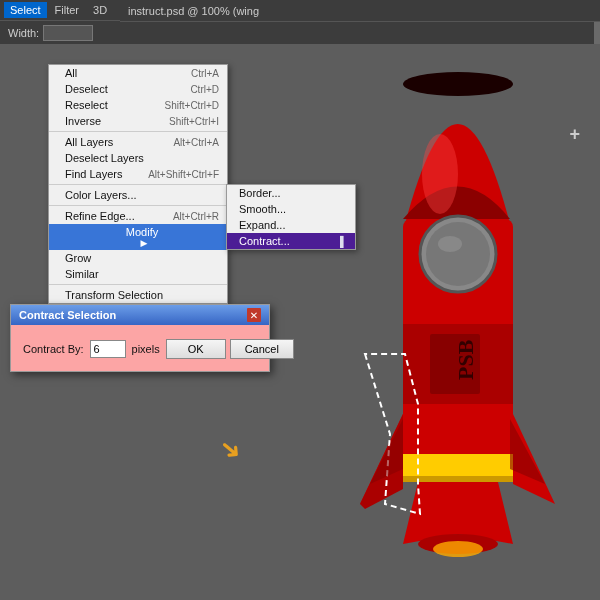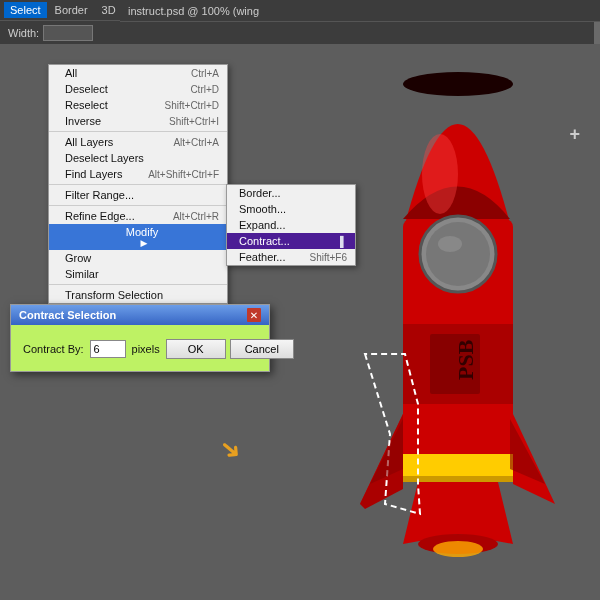--- a/index.html
+++ b/index.html
@@ -128,21 +128,21 @@
     .submenu-item .shortcut {
       color: #666;
       font-size: 10px;
     }
 
     
     .dialog {
       position: absolute;
       top: 260px;
       left: 10px;
-      background: #bef264;
+      background: #fca5a5;
       border: 1px solid #999;
       box-shadow: 3px 3px 8px rgba(0,0,0,0.5);
       width: 260px;
       z-index: 200;
     }
     .dialog-title {
       background: linear-gradient(to bottom, #6b9de8, #3665c4);
       color: white;
       font-size: 11px;
       font-weight: bold;
@@ -269,21 +269,21 @@
     .doc-title span {
       color: #ccc;
       font-size: 11px;
     }
   </style>
 </head>
 <body>
 
 <div class="menu-bar">
   <span class="menu-bar-item active">Select</span>
-  <span class="menu-bar-item">Border</span>
+  <span class="menu-bar-item">Filter</span>
   <span class="menu-bar-item">3D</span>
   <span class="menu-bar-item">View</span>
   <span class="menu-bar-item">Window</span>
   <span class="menu-bar-item">Help</span>
 </div>
 
 <div class="options-bar">
   <span>Width:</span>
   <input type="text" class="options-bar-input" value="" style="">
 </div>
@@ -318,21 +318,21 @@
     </div>
     <div class="menu-item">
       <span>Deselect Layers</span>
     </div>
     <div class="menu-item">
       <span>Find Layers</span>
       <span class="shortcut">Alt+Shift+Ctrl+F</span>
     </div>
     <div class="menu-separator"></div>
     <div class="menu-item">
-      <span>Filter Range...</span>
+      <span>Color Layers...</span>
     </div>
     <div class="menu-separator"></div>
     <div class="menu-item">
       <span>Refine Edge...</span>
       <span class="shortcut">Alt+Ctrl+R</span>
     </div>
     <div class="menu-item highlighted" style="background:#3875d7;color:white;">
       <span>Modify</span>
       <span class="arrow">▶</span>
     </div>
@@ -354,24 +354,20 @@
     </div>
     <div class="submenu-item">
       <span>Smooth...</span>
     </div>
     <div class="submenu-item">
       <span>Expand...</span>
     </div>
     <div class="submenu-item highlighted" style="background:#4c1d95;color:white;display:flex;justify-content:space-between;">
       <span>Contract...</span>
       <span style="font-size:10px;color:#dde;">▌</span>
-    </div>
-    <div class="submenu-item">
-      <span>Feather...</span>
-      <span class="shortcut">Shift+F6</span>
     </div>
   </div>
 
   <div class="arrow-down-right arrow1" style="color:#e8a020;font-size:26px;transform:rotate(40deg);">➜</div>
 
   <div class="dialog">
     <div class="dialog-title">
       <span>Contract Selection</span>
       <button class="dialog-close">✕</button>
     </div>

